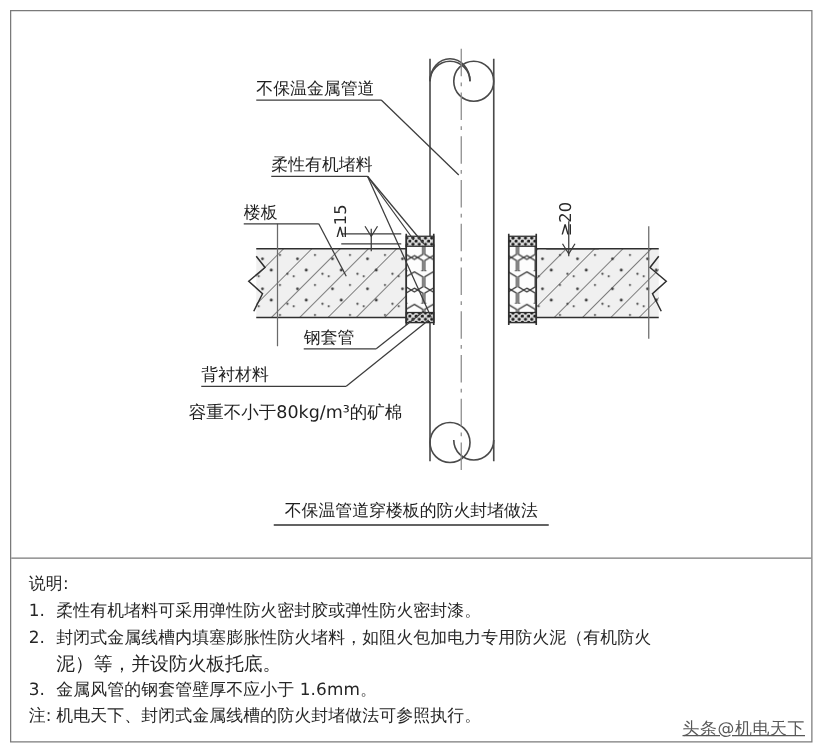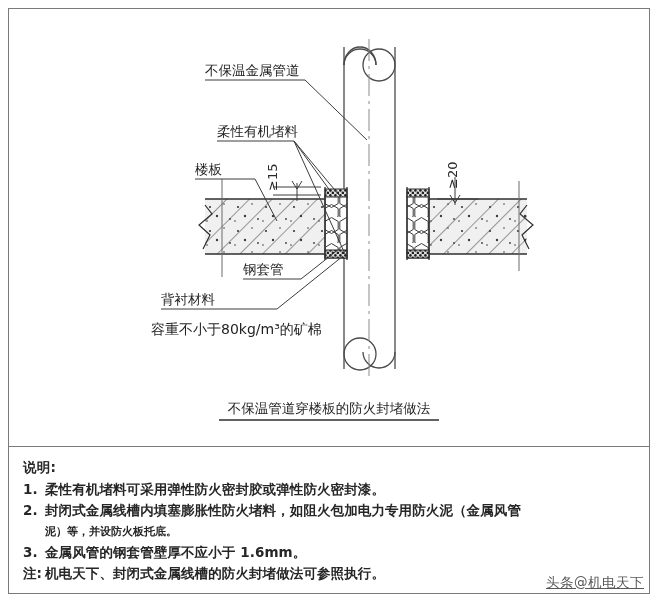--- a/index.html
+++ b/index.html
@@ -72,35 +72,35 @@
   .note-num {
     flex: 0 0 auto;
     width: 22px;
     white-space: nowrap;
   }
   .note-txt {
     flex: 1 1 auto;
   }
   .note-cont {
     padding-left: 22px;
-    font-size: 11px;
+    font-size: 15px;
     line-height: 21px;
   }
   #watermark {
     position: absolute;
     right: 16px;
     bottom: 12px;
     font-size: 13.5px;
     color: #4a4a4a;
     font-family: "DejaVu Sans", "Liberation Sans", sans-serif;
     letter-spacing: 0.5px;
     opacity: 0.92;
     text-decoration: underline;
   }
-  .cn { font-family: "DejaVu Sans", "Liberation Sans", sans-serif; font-weight: bold; }
+  .cn { font-family: "DejaVu Sans", "Liberation Sans", sans-serif; }
 </style>
 </head>
 <body>
 
 <div id="page">
 
   <div id="frame"></div>
 
   <div id="drawing">
     <svg width="640" height="437" viewBox="0 0 640 437" xmlns="http://www.w3.org/2000/svg">
@@ -245,21 +245,21 @@
   <div id="notes">
     <div class="note-head cn">说明:</div>
 
     <div class="note-row">
       <span class="note-num cn">1.</span>
       <span class="note-txt cn">柔性有机堵料可采用弹性防火密封胶或弹性防火密封漆。</span>
     </div>
 
     <div class="note-row">
       <span class="note-num cn">2.</span>
-      <span class="note-txt cn">封闭式金属线槽内填塞膨胀性防火堵料，如阻火包加电力专用防火泥（金属风管</span>
+      <span class="note-txt cn">封闭式金属线槽内填塞膨胀性防火堵料，如阻火包加电力专用防火泥（有机防火</span>
     </div>
     <div class="note-cont cn">泥）等，并设防火板托底。</div>
 
     <div class="note-row">
       <span class="note-num cn">3.</span>
       <span class="note-txt cn">金属风管的钢套管壁厚不应小于 1.6mm。</span>
     </div>
 
     <div class="note-row">
       <span class="note-num cn">注:</span>

